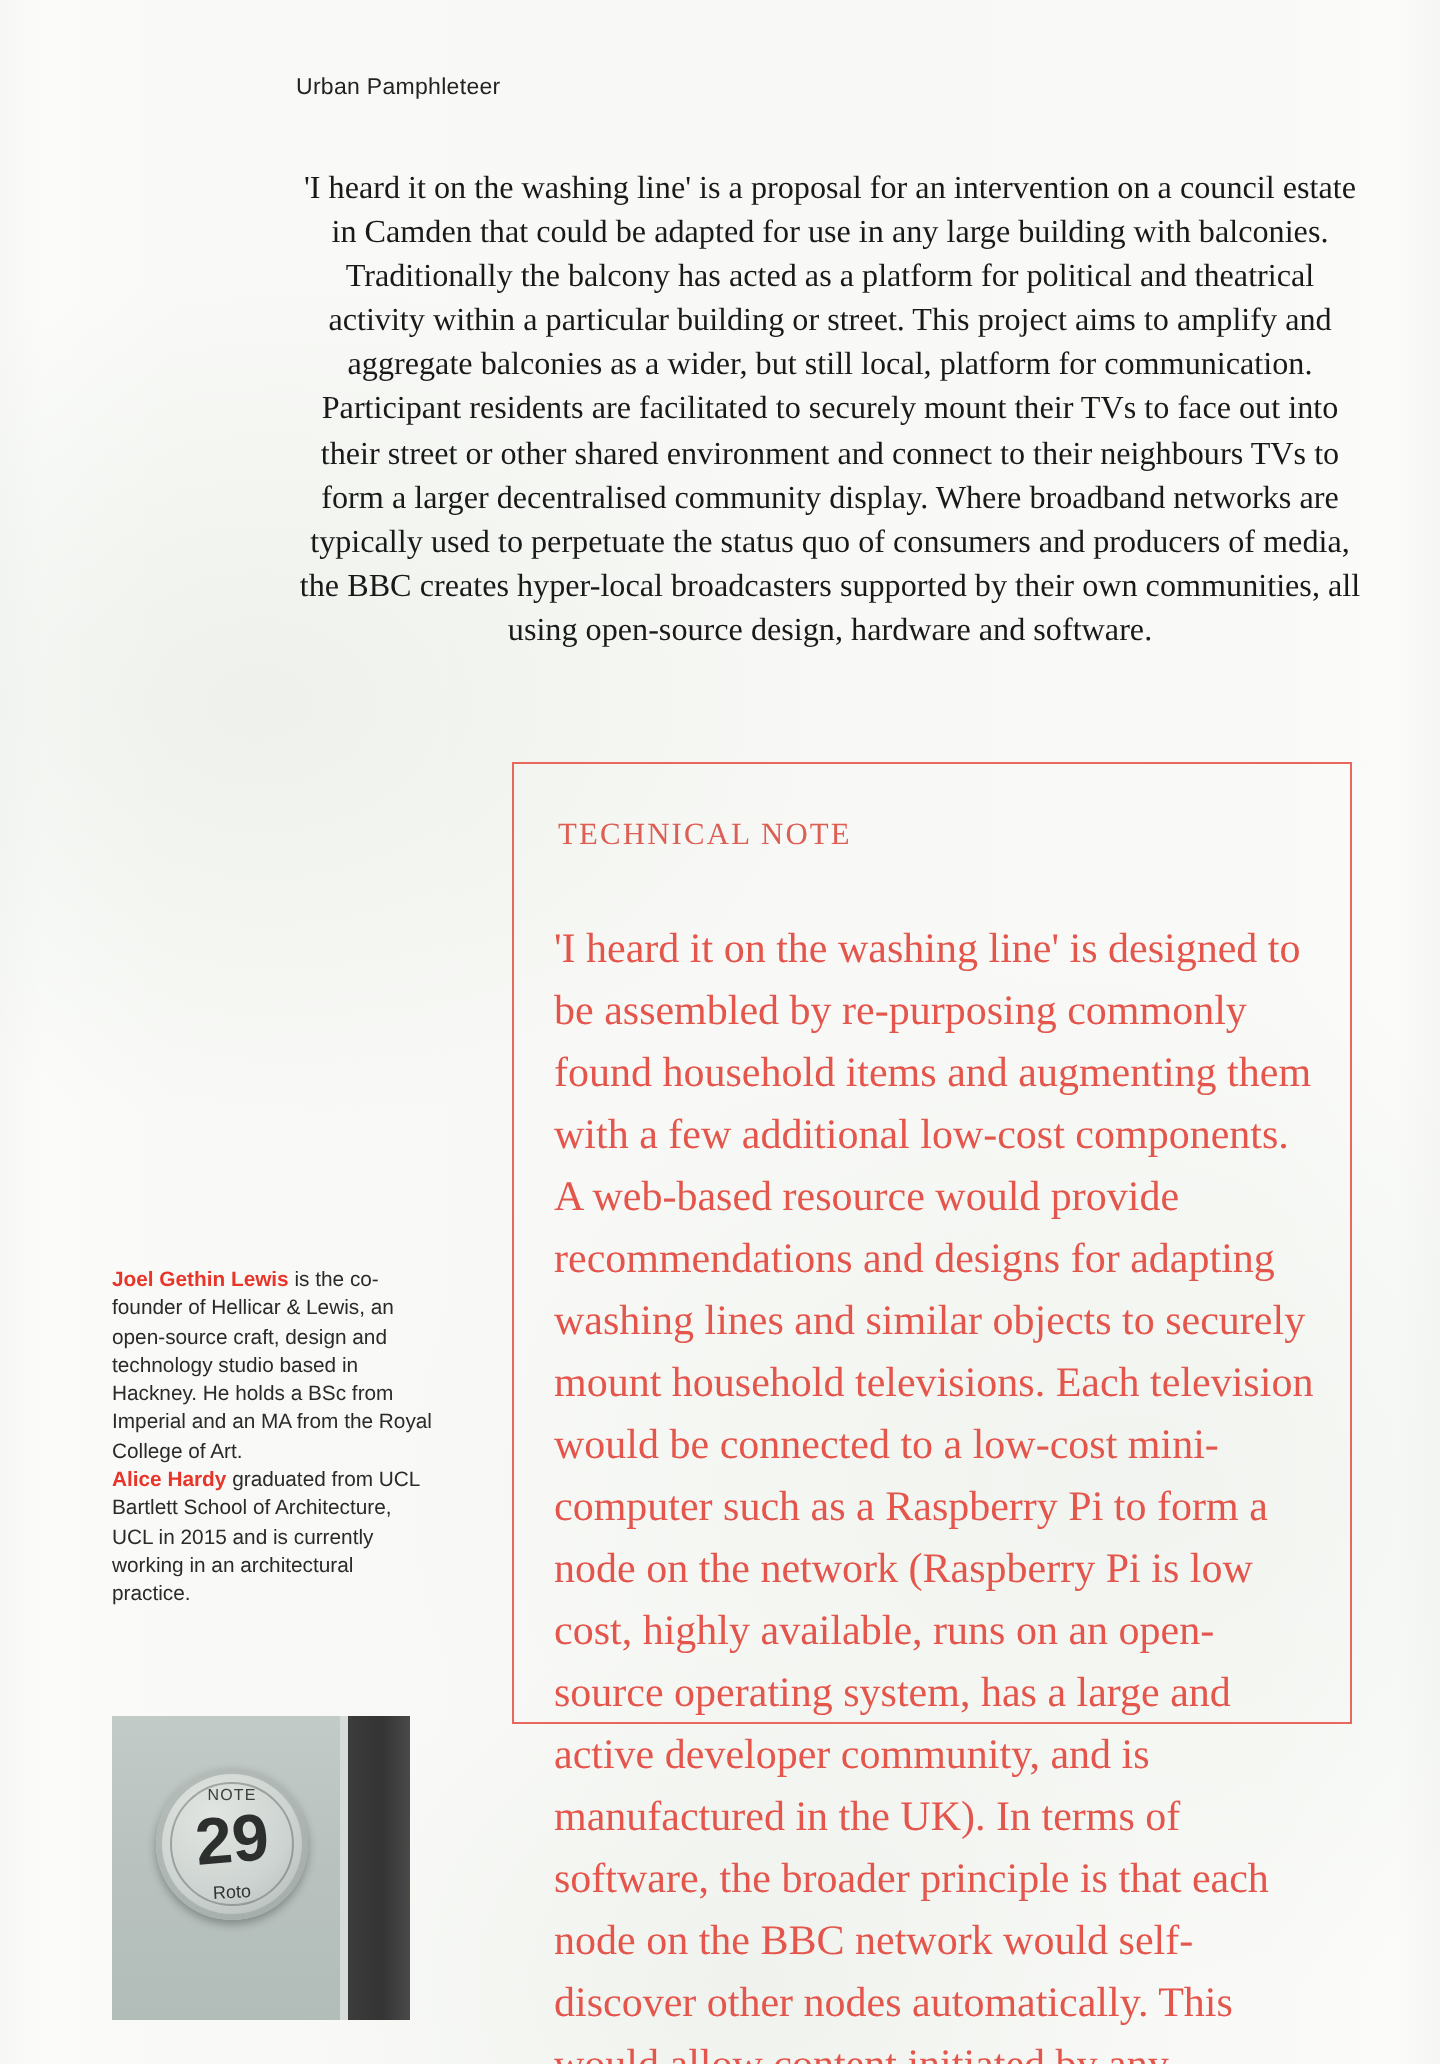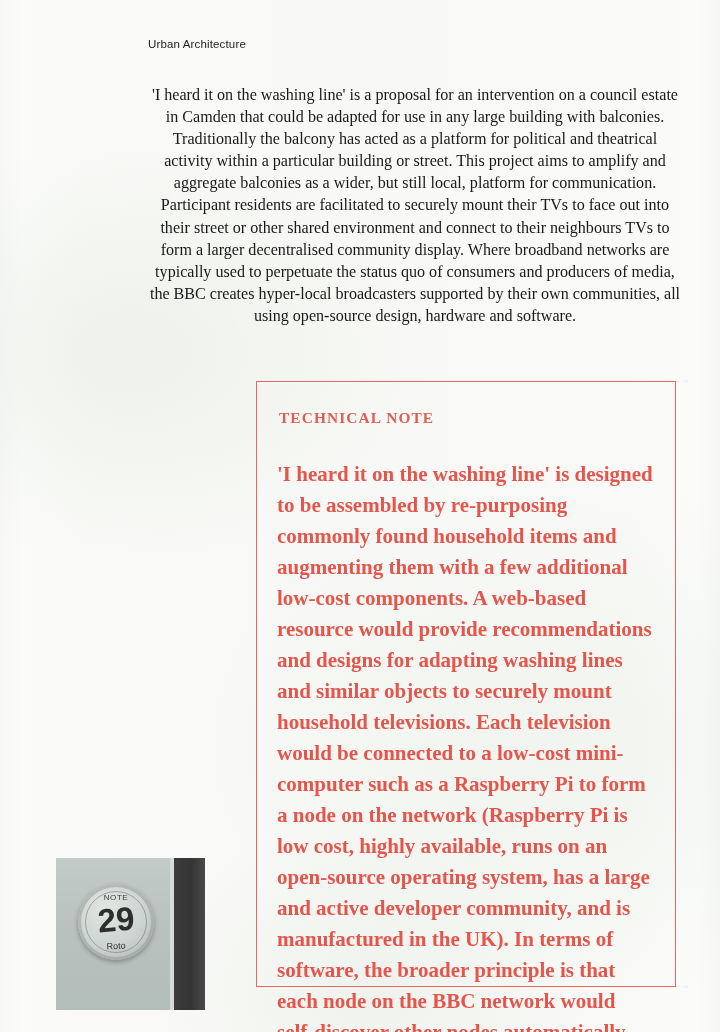--- a/index.html
+++ b/index.html
@@ -49,25 +49,24 @@
     text-align: center;
     color: #191919;
   }
 
   
   .note-box {
     position: absolute;
     left: 256px;
     top: 381px;
     width: 420px;
-    height: 606px;
+    height: 481px;
     box-sizing: border-box;
     border: 1.4px solid #e8685e;
     color: #e25a51;
-    font-weight: bold;
   }
   .note-title {
     position: absolute;
     left: 22px;
     top: 27px;
     font-size: 15.4px;
     letter-spacing: 1.1px;
     color: #dd5e54;
   }
   .note-body {
@@ -173,30 +172,32 @@
     font-size: 9px;
     color: #303331;
     transform: rotate(-3deg);
   }
 </style>
 </head>
 <body>
 
 <div class="page">
 
-  <div class="running-head">Urban Architecture</div>
+  <div class="running-head">Urban Pamphleteer</div>
 
   <div class="body-col">'I heard it on the washing line' is a proposal for an intervention on a council estate in Camden that could be adapted for use in any large building with balconies. Traditionally the balcony has acted as a platform for political and theatrical activity within a particular building or street. This project aims to amplify and aggregate balconies as a wider, but still local, platform for communication. Participant residents are facilitated to securely mount their TVs to face out into their street or other shared environment and connect to their neighbours TVs to form a larger decentralised community display. Where broadband networks are typically used to perpetuate the status quo of consumers and producers of media, the BBC creates hyper-local broadcasters supported by their own communities, all using open-source design, hardware and software.</div>
 
   <div class="note-box">
     <div class="note-title">TECHNICAL NOTE</div>
     <div class="note-body">'I heard it on the washing line' is designed to be assembled by re-purposing commonly found household items and augmenting them with a few additional low-cost components. A web-based resource would provide recommendations and designs for adapting washing lines and similar objects to securely mount household televisions. Each television would be connected to a low-cost mini-computer such as a Raspberry Pi to form a node on the network (Raspberry Pi is low cost, highly available, runs on an open-source operating system, has a large and active developer community, and is manufactured in the UK). In terms of software, the broader principle is that each node on the BBC network would self-discover other nodes automatically. This would allow content initiated by any member of the network to migrate between nodes in a completely de-centralised way. Nodes could be coordinated through in-person or software-based negotiation by participants to form ad hoc giant displays.</div>
   </div>
 
   <div class="bio">
+    <p><span class="name">Joel Gethin Lewis</span><span> is the co-founder of Hellicar &amp; Lewis, an open-source craft, design and technology studio based in Hackney. He holds a BSc from Imperial and an MA from the Royal College of Art.</span></p>
+    <p><span class="name">Alice Hardy</span><span> graduated from UCL Bartlett School of Architecture, UCL in 2015 and is currently working in an architectural practice.</span></p>
   </div>
 
   <div class="photo">
     <div class="band-edge"></div>
     <div class="dark-band"></div>
     <div class="badge">
       <div class="inner"></div>
       <div class="top-text">NOTE</div>
       <div class="num">29</div>
       <div class="bot-text">Roto</div>

